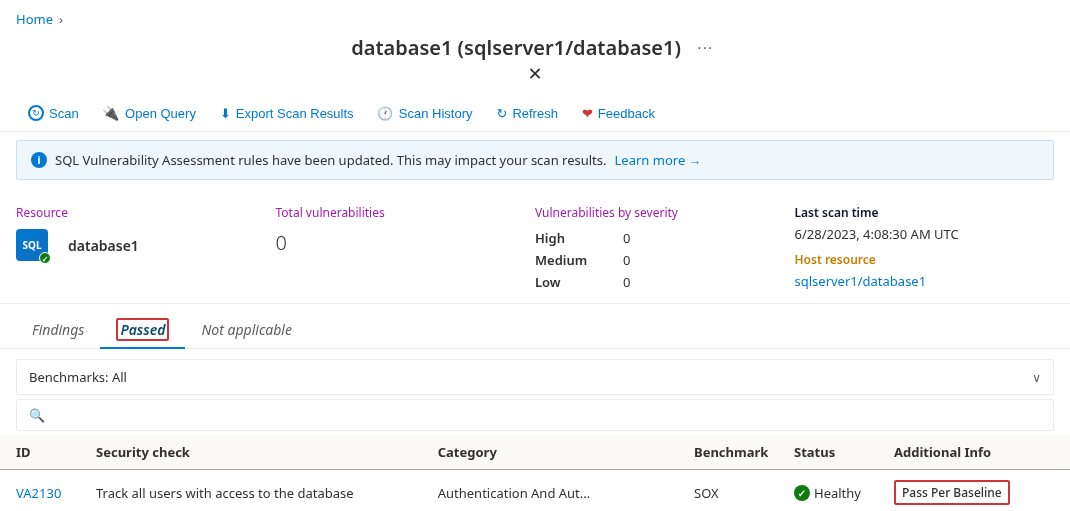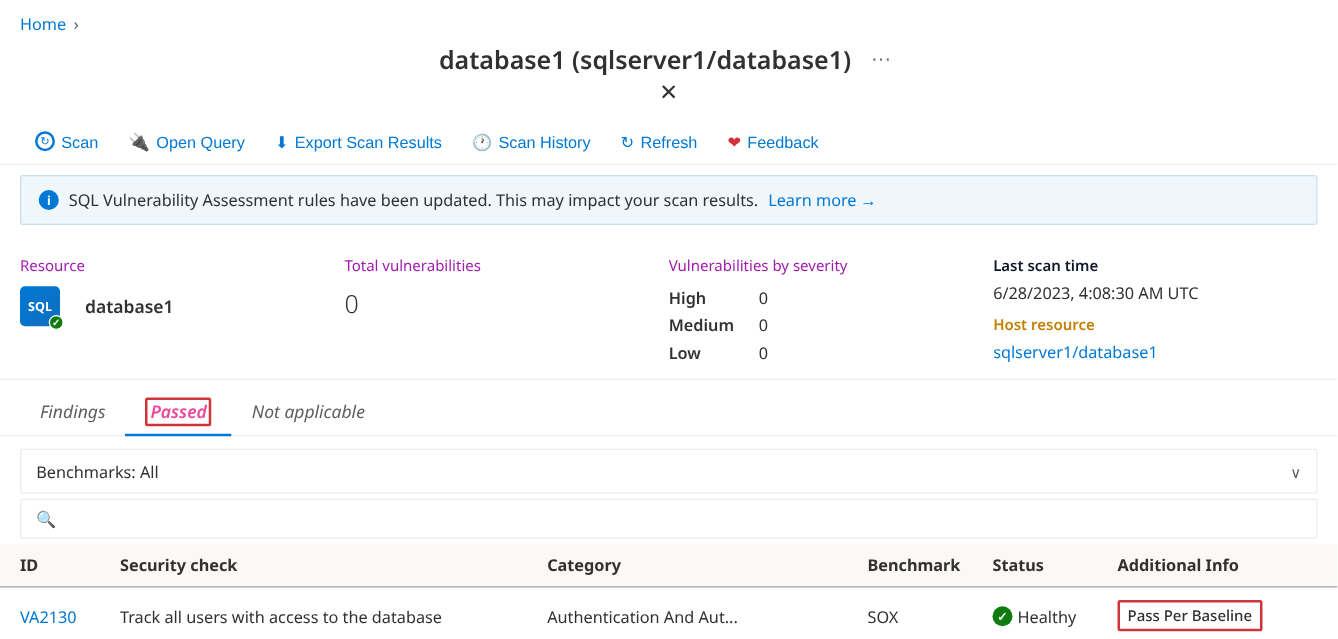--- a/index.html
+++ b/index.html
@@ -17,31 +17,31 @@
     
     .metrics-row { display: flex; align-items: flex-start; gap: 0; padding: 16px 16px 12px 16px; border-bottom: 1px solid #edebe9; }
     .metric-block { flex: 1; }
     .metric-label { font-size: 12px; color: #a21caf; margin-bottom: 8px; }
     .metric-resource { display: flex; align-items: center; gap: 20px; }
     .sql-icon { width: 32px; height: 32px; background: linear-gradient(135deg, #0078d4 0%, #106ebe 100%); border-radius: 4px; display: flex; align-items: center; justify-content: center; color: white; font-size: 10px; font-weight: 700; position: relative; }
     .sql-icon .check { position: absolute; bottom: -3px; right: -3px; width: 12px; height: 12px; background: #107c10; border-radius: 50%; display: flex; align-items: center; justify-content: center; color: white; font-size: 8px; border: 1px solid white; }
     .resource-name { font-weight: 600; font-size: 14px; }
     .vuln-number { font-size: 20px; font-weight: 300; color: #323130; }
     .severity-grid { display: flex; flex-direction: column; gap: 4px; }
-    .severity-row { display: flex; align-items: flex-end; gap: 12px; font-size: 13px; }
+    .severity-row { display: flex; align-items: flex-end; gap: 28px; font-size: 13px; }
     .severity-label { width: 60px; font-weight: 600; }
     .severity-count { color: #323130; }
     .scan-time-label { font-size: 12px; color: #0f172a; font-weight: 600; margin-bottom: 4px; }
     .scan-time-value { font-size: 13px; color: #323130; margin-bottom: 8px; }
     .host-label { font-size: 12px; color: #c57f00; font-weight: 600; margin-bottom: 4px; }
     .host-link { color: #0078d4; text-decoration: none; font-size: 13px; }
     
     .tabs-row { display: flex; align-items: center; gap: 0; padding: 8px 16px 0 16px; border-bottom: 1px solid #edebe9; }
     .tab { padding: 8px 16px; cursor: pointer; color: #605e5c; font-size: 14px; border-bottom: 2px solid transparent; margin-bottom: -1px; font-style: italic; }
-    .tab.active { color: #ec4899; border-bottom: 2px solid #0078d4; font-weight: 600; }
+    .tab.active { color: #0c4a6e; border-bottom: 2px solid #0078d4; font-weight: 600; }
     .tab-passed-box { border: 2px solid #d13438; border-radius: 2px; padding: 0 2px; }
     
     .filter-row { display: flex; align-items: center; justify-content: space-between; margin: 10px 16px 0 16px; border: 1px solid #edebe9; padding: 8px 12px; border-radius: 2px; }
     .filter-label { font-size: 13px; color: #323130; }
     .chevron-icon { color: #605e5c; font-size: 12px; }
     
     .search-row { margin: 4px 16px 0 16px; border: 1px solid #edebe9; padding: 6px 12px; border-radius: 2px; display: flex; align-items: center; gap: 8px; }
     .search-input { border: none; outline: none; font-size: 13px; width: 100%; color: #323130; }
     
     .table-header { display: flex; align-items: center; padding: 8px 16px; border-bottom: 1px solid #a3a3a3; background: #faf9f8; margin-top: 4px; }

